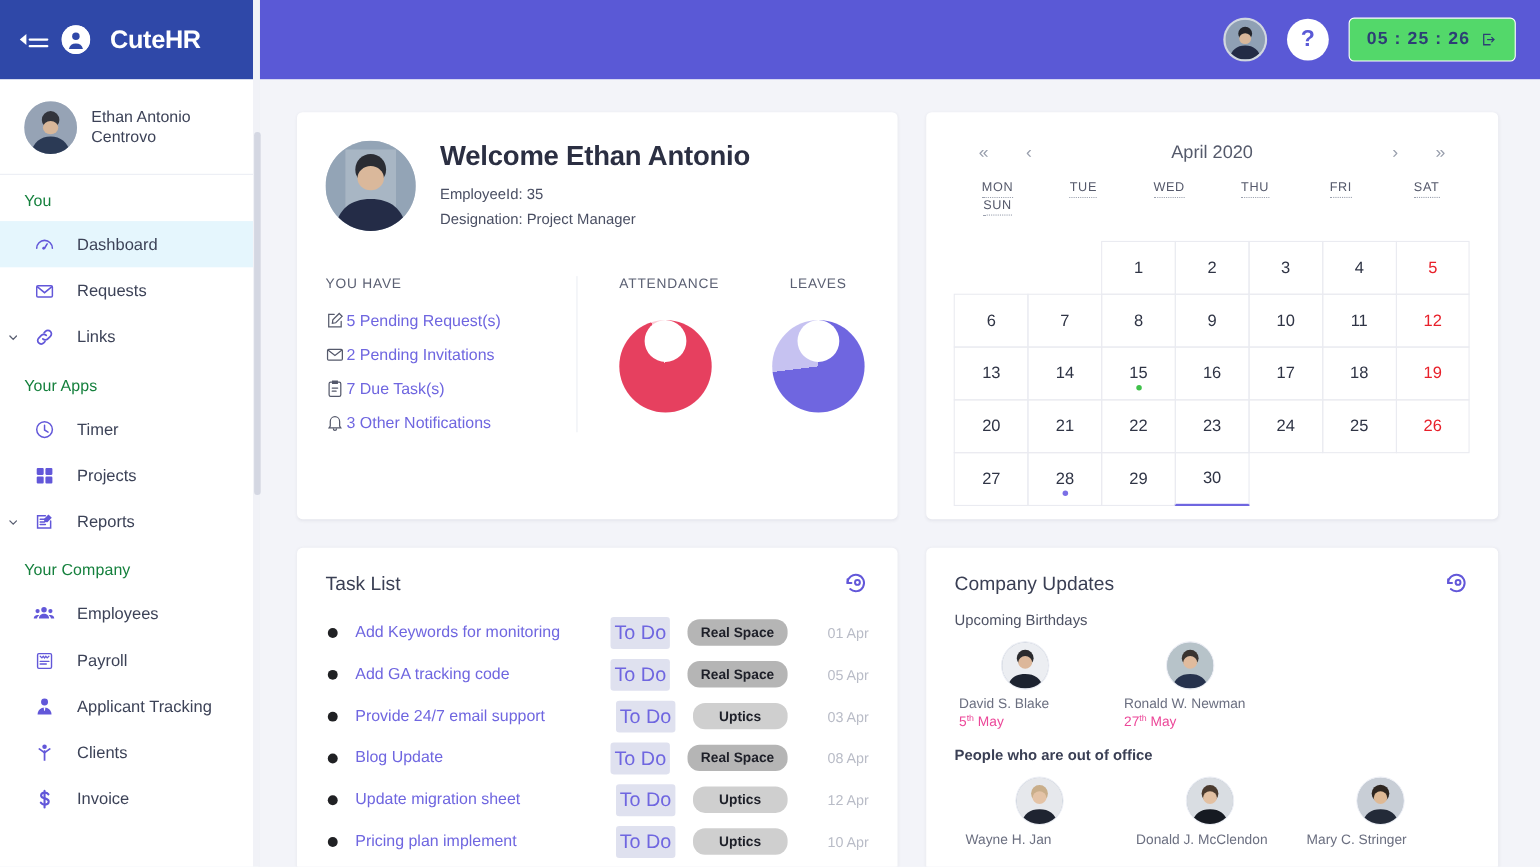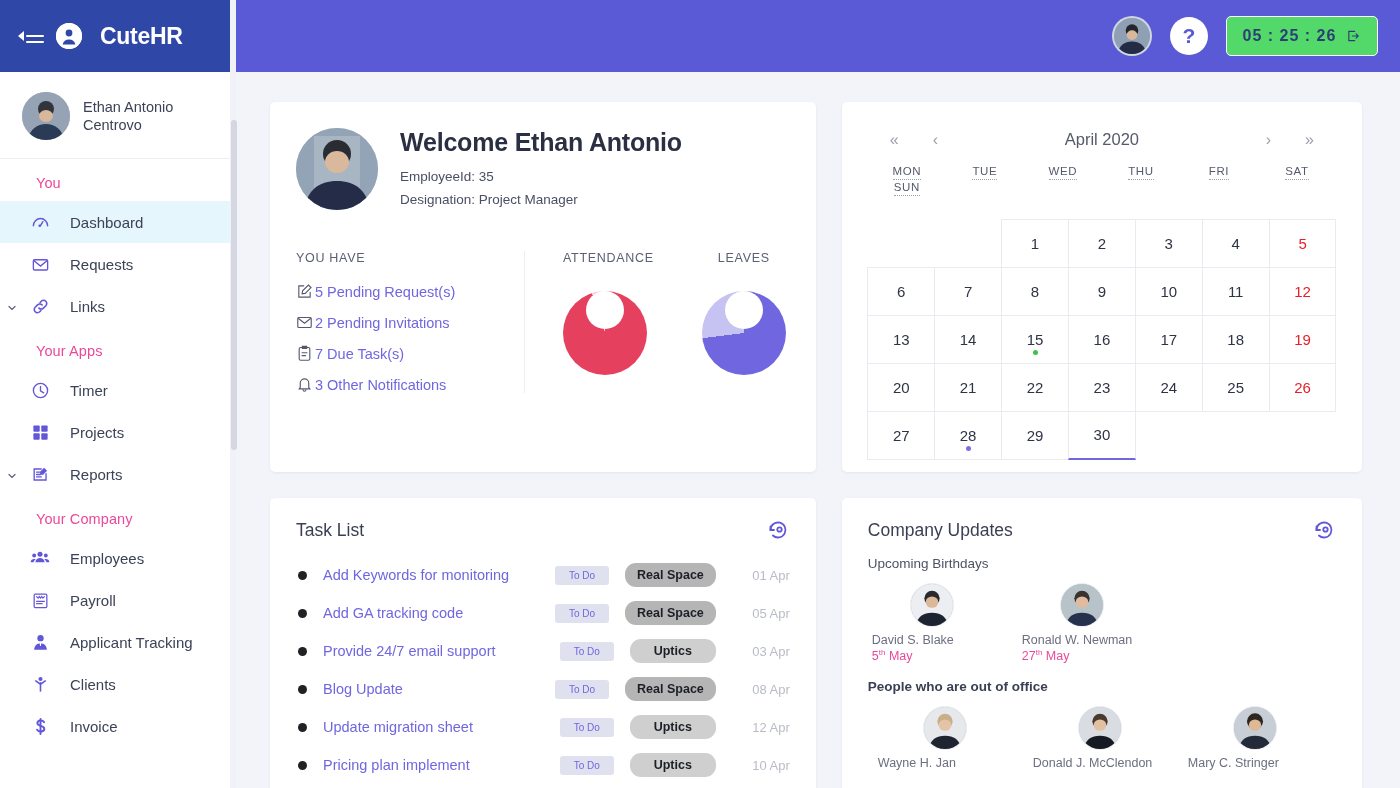--- a/index.html
+++ b/index.html
@@ -50,21 +50,21 @@
   .avatar {
     border-radius: 50%; background: #b9c2cf; flex-shrink: 0;
     overflow: hidden; position: relative;
   }
   .avatar svg { display: block; width: 100%; height: 100%; }
   .profile .avatar { width: 48px; height: 48px; }
   .profile-name { font-size: 14.5px; line-height: 18px; color: #3c4257; max-width: 120px; }
 
   .nav-scroll { flex: 1; overflow: hidden; position: relative; }
   .nav-section {
-    font-size: 14.5px; color: #ec4899; padding: 16px 0 10px 36px; letter-spacing: .1px;
+    font-size: 14.5px; color: #15803d; padding: 16px 0 10px 22px; letter-spacing: .1px;
   }
   .nav-item {
     display: flex; align-items: center; height: 42px;
     padding-left: 22px; cursor: pointer; position: relative;
     font-size: 15px; color: #3c4257;
   }
   .nav-item.active { background: #e5f6fd; }
   .nav-item.active::after {
     content: ""; position: absolute; right: 0; top: 0; bottom: 0; width: 3px; background: #6c63d8;
   }
@@ -168,21 +168,21 @@
   
   .panel { padding: 20px 26px 16px; height: 300px; overflow: hidden; }
   .panel-head { display: flex; align-items: center; justify-content: space-between; margin-bottom: 14px; }
   .panel-title { font-size: 17.5px; color: #3a3f54; }
   .refresh { color: #6257d9; cursor: pointer; display: flex; }
 
   .task-row { display: flex; align-items: center; height: 38px; font-size: 14.5px; }
   .task-bullet { width: 9px; height: 9px; border-radius: 50%; background: #202124; margin: 0 16px 0 2px; flex-shrink:0;}
   .task-name { color: #6f66e0; flex: 1; cursor: pointer; }
   .badge-status {
-    width: 54px; text-align: center; font-size: 10px; color: #6f66e0;
+    width: 54px; text-align: center; font-size: 18px; color: #6f66e0;
     background: #dfe1ef; border-radius: 3px; padding: 4px 0; margin-right: 16px;
   }
   .badge-proj {
     min-width: 86px; text-align: center; font-size: 12.5px; font-weight: 700;
     border-radius: 11px; padding: 5px 12px; margin-right: 20px;
   }
   .task-date { width: 54px; text-align: right; font-size: 13px; color: #b9bcc7; }
 
   .sub-head { font-size: 13.5px; color: #4e5264; margin: 4px 0 12px; }
   .sub-head.bold { font-weight: 700; color: #3a3f54; margin-top: 16px; }

